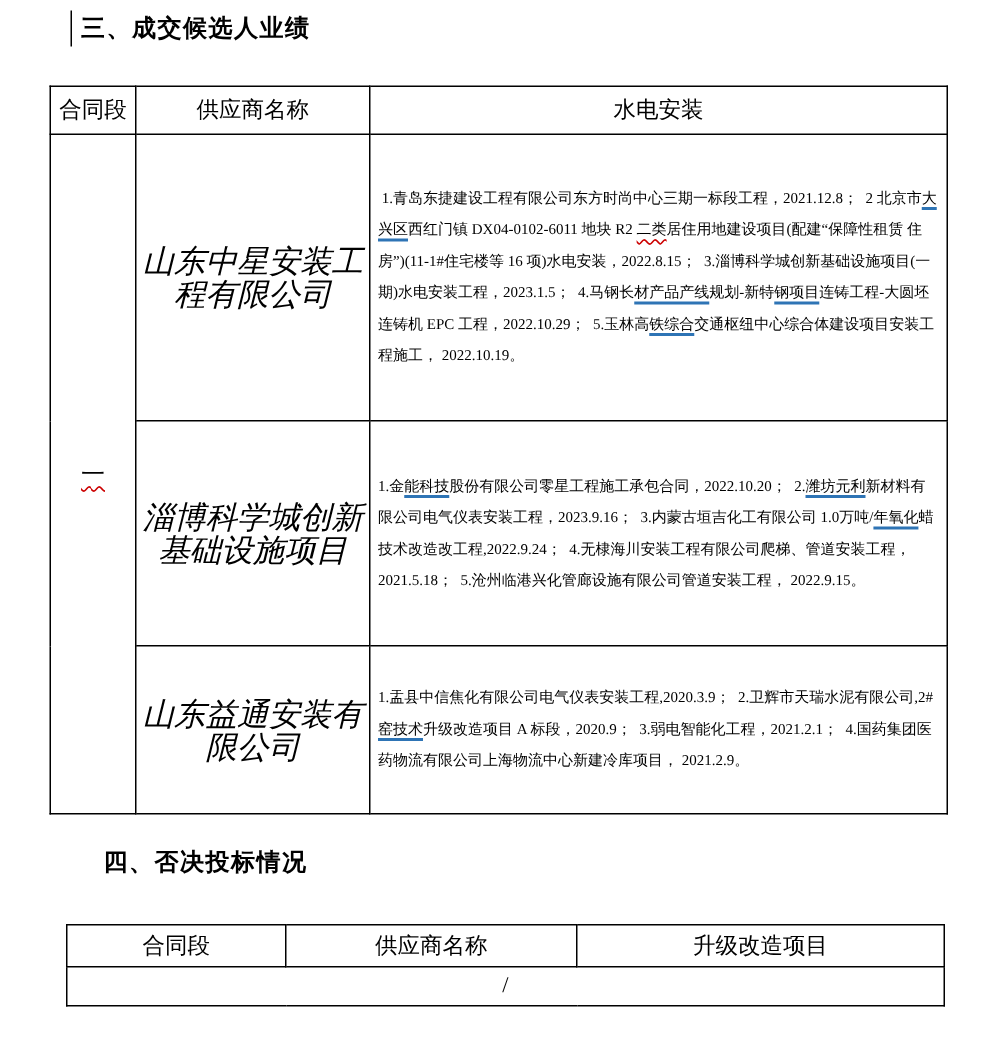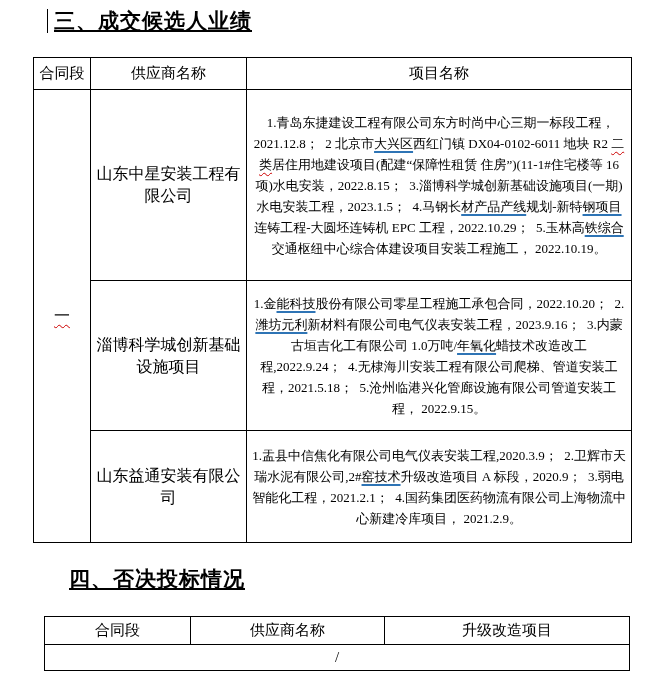--- a/index.html
+++ b/index.html
@@ -8,38 +8,38 @@
     width:663px; height:698px; position:relative; overflow:hidden;
     font-family:"Liberation Serif","DejaVu Serif",serif;
     color:#000;
   }
   .sec-title-row { position:absolute; display:flex; align-items:center; }
   .sec-title-row.t3 { top:7px; left:47px; }
   .sec-title-row.t4 { top:565px; left:69px; }
   .text-cursor { width:1px; height:24px; background:#000; margin-right:6px; }
   .sec-title {
     font-family:"Liberation Sans","DejaVu Sans",sans-serif;
-    font-size:21px; font-weight:bold; letter-spacing:1px; white-space:nowrap;text-decoration:underline;
+    font-size:16px; font-weight:bold; letter-spacing:1px; white-space:nowrap;
   }
   table { border-collapse:collapse; table-layout:fixed; background:#fff; }
   th, td {
     border:1px solid #000; text-align:center; vertical-align:middle;
     font-weight:normal; padding:1px 4px; overflow:hidden;margin-top:12px;
   }
   .perf-table { position:absolute; left:33px; top:57px; width:598px; }
   .perf-table .hdr { height:32px; font-size:15px; }
   .perf-table col.c-sec  { width:57px; }
   .perf-table col.c-sup  { width:156px; }
   .perf-table col.c-proj { width:385px; }
   .perf-table tr.r1 { height:191px; }
   .perf-table tr.r2 { height:150px; }
   .perf-table tr.r3 { height:112px; }
-  .supplier-cell { font-size:16px; line-height:22px; }
+  .supplier-cell { font-size:21px; line-height:22px;font-style:italic; }
   .projects-cell {
-    font-size:13px; line-height:21px; text-align:center;
+    font-size:10px; line-height:21px; text-align:left;
     white-space:pre-wrap; padding:2px 5px;
   }
   .contract-cell { font-size:16px; }
   .rej-table { position:absolute; left:44px; top:616px; width:585px; }
   .rej-table .hdr { height:28px; font-size:15px; }
   .rej-table col.c1 { width:146px; }
   .rej-table col.c2 { width:194px; }
   .rej-table col.c3 { width:245px; }
   .rej-table tr.rv { height:26px; font-size:15px; }
   .u-blue {
@@ -65,21 +65,21 @@
 <table class="perf-table">
   <colgroup>
       <col class="c-sec">
       <col class="c-sup">
       <col class="c-proj">
     </colgroup>
   <thead>
     <tr class="hdr">
       <th>合同段</th>
       <th>供应商名称</th>
-      <th>项目名称</th>
+      <th>水电安装</th>
     </tr>
   </thead>
   <tbody>
     <tr class="r1">
       <td class="contract-cell" rowspan="3"><span class="u-red">一</span></td>
       <td class="supplier-cell">山东中星安装工程有限公司</td>
       <td class="projects-cell"><span> 1.青岛东捷建设工程有限公司东方时尚中心三期一标段工程，2021.12.8；  2 北京市</span><span class="u-blue">大兴区</span><span>西红门镇 DX04-0102-6011 地块 R2 </span><span class="u-red">二类</span><span>居住用地建设项目(配建“保障性租赁 住房”)(11-1#住宅楼等 16 项)水电安装，2022.8.15；  3.淄博科学城创新基础设施项目(一期)水电安装工程，2023.1.5；  4.马钢长</span><span class="u-blue">材产品产线</span><span>规划-新特</span><span class="u-blue">钢项目</span><span>连铸工程-大圆坯连铸机 EPC 工程，2022.10.29；  5.玉林高</span><span class="u-blue">铁综合</span><span>交通枢纽中心综合体建设项目安装工程施工， 2022.10.19。</span></td>
     </tr>
     <tr class="r2">
       <td class="supplier-cell">淄博科学城创新基础设施项目</td>

